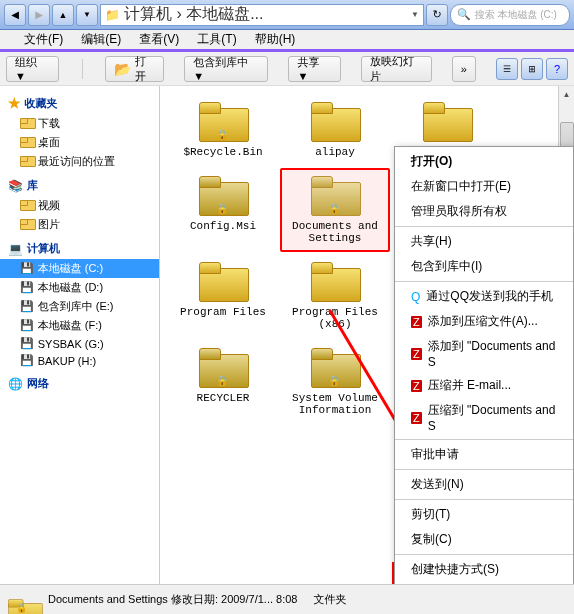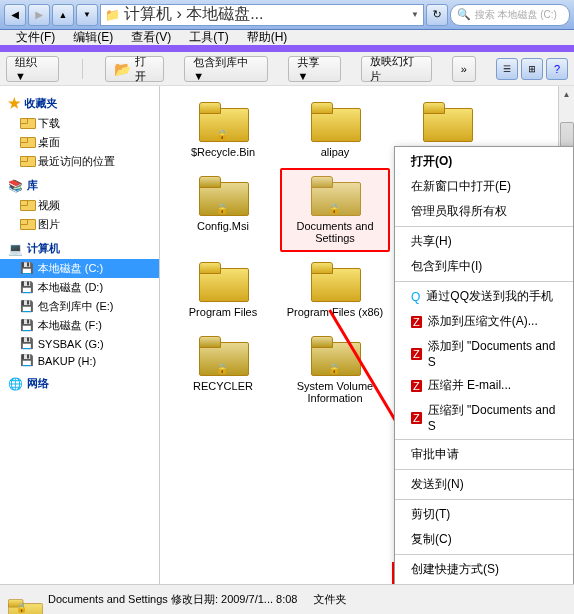--- a/index.html
+++ b/index.html
@@ -64,22 +64,22 @@
       color: #888;
       gap: 4px;
     }
 
     
     .menu-bar {
       height: 22px;
       background: #f0f0f0;
       display: flex;
       align-items: center;
-      padding: 0 8px;
-      border-bottom: 7px solid #8b5cf6;
+      padding: 0 16px;
+      border-bottom: 3px solid #8b5cf6;
       gap: 2px;
     }
     .menu-item {
       padding: 2px 8px;
       cursor: pointer;
       font-size: 12px;
     }
 
     
     .toolbar {
@@ -188,20 +188,21 @@
       border-radius: 2px;
       text-align: center;
       width: 110px;
     }
     .file-label {
       font-size: 11px;
       margin-top: 4px;
       text-align: center;
       word-break: break-word;
       max-width: 100px;
+      font-family: Liberation Mono, monospace;
     }
 
     
     .folder-large {
       width: 48px;
       height: 40px;
       position: relative;
     }
     .folder-large::before {
       content: '';

